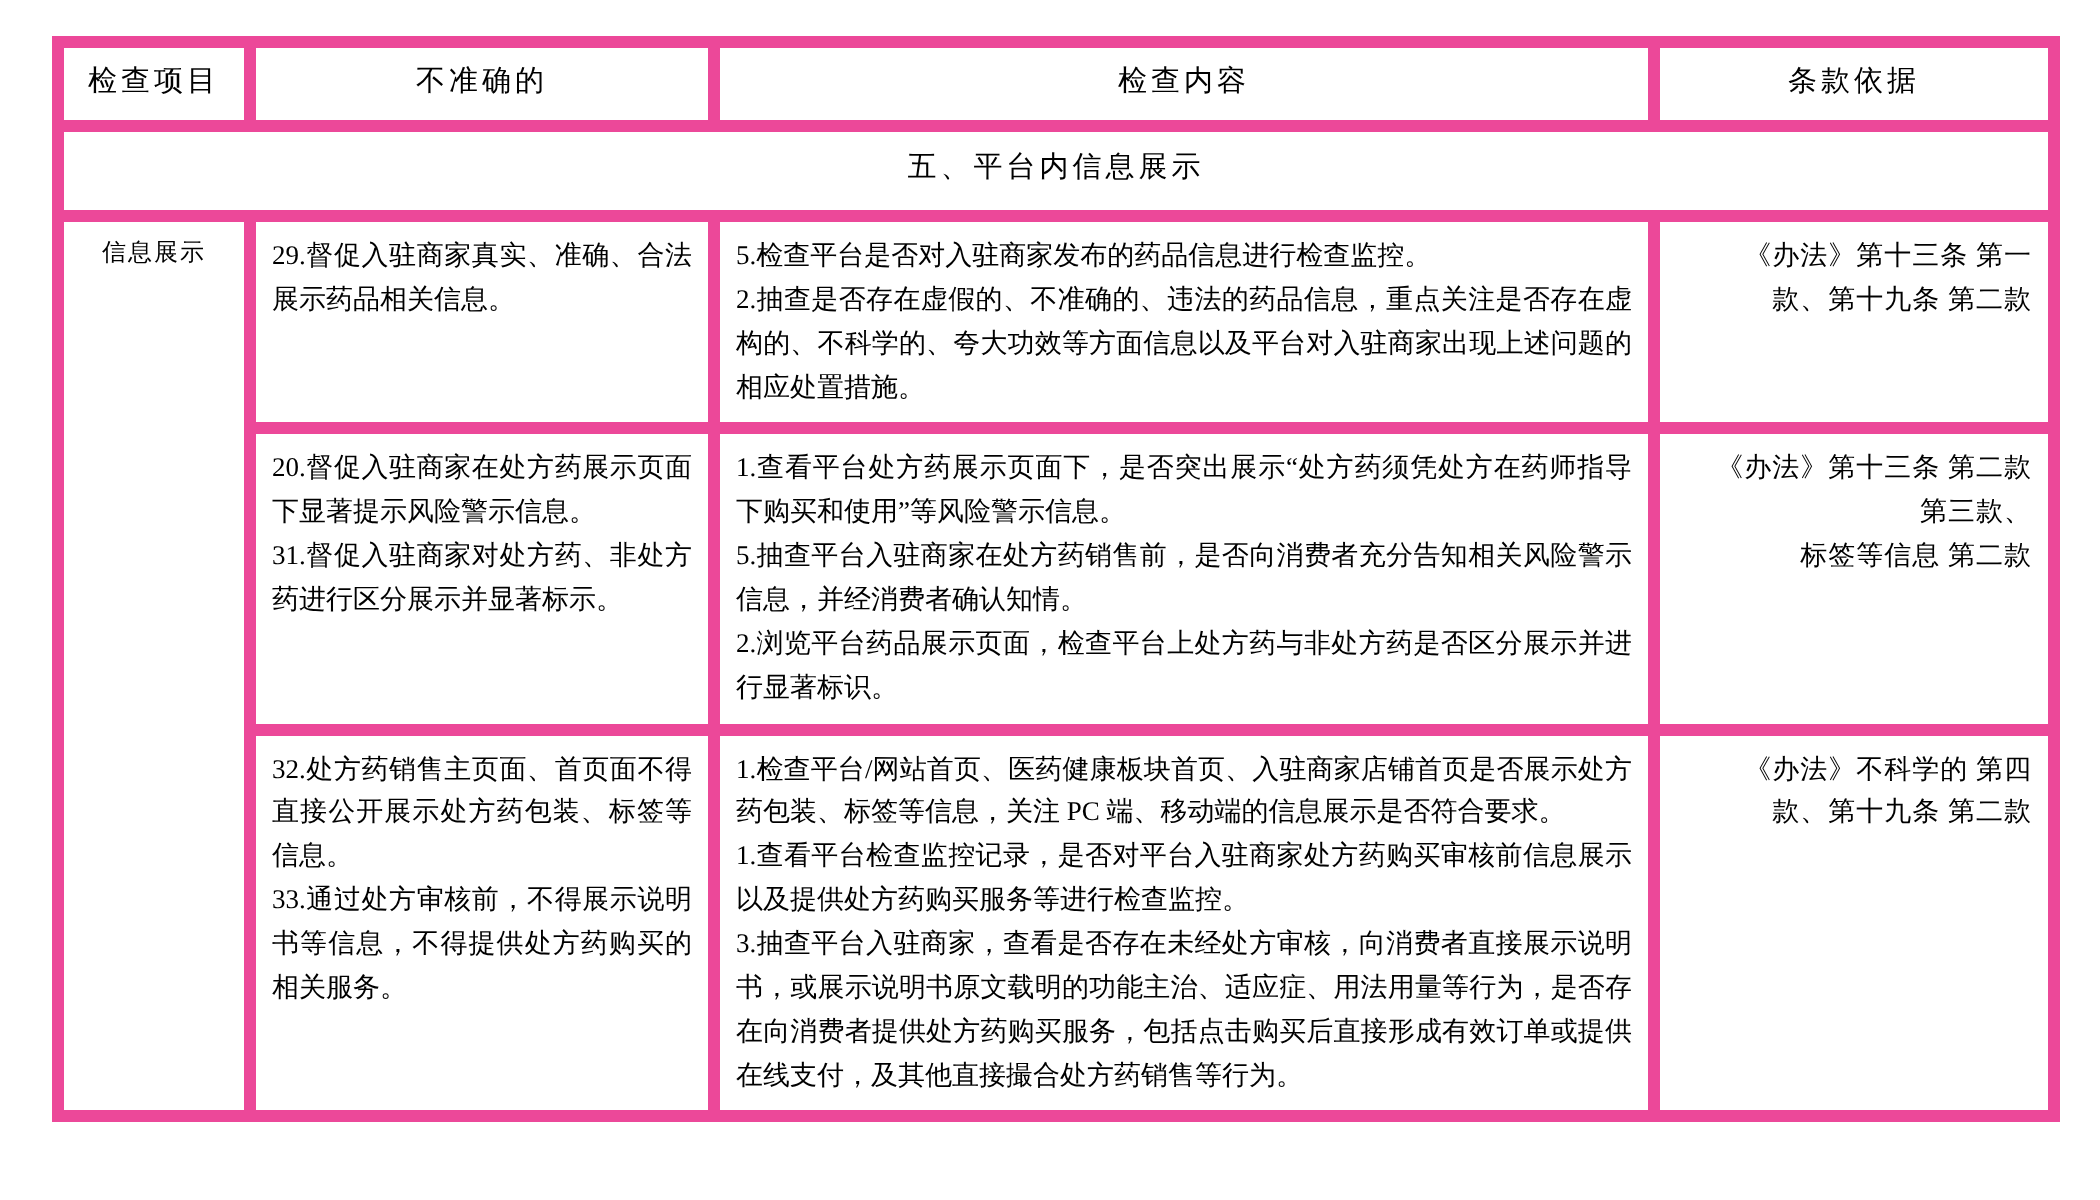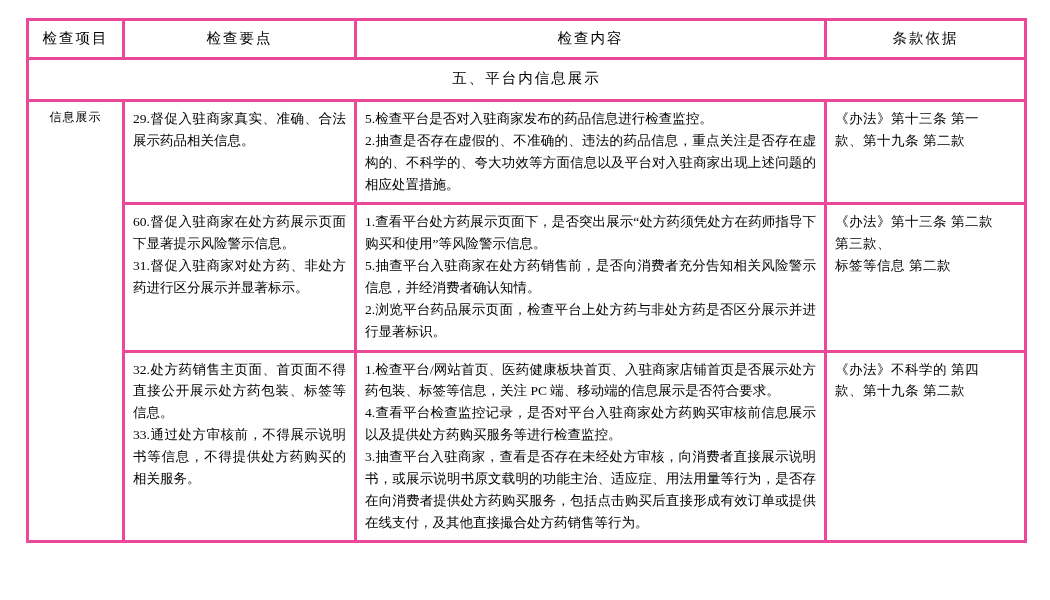--- a/index.html
+++ b/index.html
@@ -20,21 +20,21 @@
     box-sizing: border-box;
     padding: 18px 26px 0 26px;
   }
   table.insp {
     border-collapse: collapse;
     width: 998px;
     table-layout: fixed;
     font-size: 13.5px;
   }
   table.insp td, table.insp th {
-    border: 3px solid #ec4899;
+    border: 6px solid #ec4899;
     vertical-align: top;
     padding: 6px 8px 7px 8px;
     line-height: 1.62;
     font-weight: normal;
   }
   
   col.c1 { width: 96px; }
   col.c2 { width: 232px; }
   col.c3 { width: 470px; }
   col.c4 { width: 200px; }
@@ -63,42 +63,42 @@
   }
   td.points {
     text-align: justify;
     text-justify: inter-ideograph;
   }
   td.content {
     text-align: justify;
     text-justify: inter-ideograph;
   }
   td.basis {
-    text-align: left;
+    text-align: right;
     vertical-align: middle;
     letter-spacing: 0.5px;
   }
   .line { display: block; }
   td.basis .bl { display: block; }
 </style>
 </head>
 <body>
 
 <div class="page">
   <table class="insp">
     <colgroup>
       <col class="c1">
         <col class="c2">
         <col class="c3">
         <col class="c4">
     </colgroup>
     <thead>
       <tr>
         <td>检查项目</td>
-        <td>检查要点</td>
+        <td>不准确的</td>
         <td>检查内容</td>
         <td>条款依据</td>
       </tr>
     </thead>
     <tbody>
       <tr class="section-row">
         <td colspan="4">五、平台内信息展示</td>
       </tr>
 
       <tr>
@@ -111,21 +111,21 @@
           <span class="line">2.抽查是否存在虚假的、不准确的、违法的药品信息，重点关注是否存在虚构的、不科学的、夸大功效等方面信息以及平台对入驻商家出现上述问题的相应处置措施。</span>
         </td>
         <td class="basis">
           <span class="bl">《办法》第十三条 第一</span>
           <span class="bl">款、第十九条 第二款</span>
         </td>
       </tr>
 
       <tr>
         <td class="points">
-          <span class="line">60.督促入驻商家在处方药展示页面下显著提示风险警示信息。</span>
+          <span class="line">20.督促入驻商家在处方药展示页面下显著提示风险警示信息。</span>
           <span class="line">31.督促入驻商家对处方药、非处方药进行区分展示并显著标示。</span>
         </td>
         <td class="content">
           <span class="line">1.查看平台处方药展示页面下，是否突出展示“处方药须凭处方在药师指导下购买和使用”等风险警示信息。</span>
           <span class="line">5.抽查平台入驻商家在处方药销售前，是否向消费者充分告知相关风险警示信息，并经消费者确认知情。</span>
           <span class="line">2.浏览平台药品展示页面，检查平台上处方药与非处方药是否区分展示并进行显著标识。</span>
         </td>
         <td class="basis">
           <span class="bl">《办法》第十三条 第二款</span>
           <span class="bl">第三款、</span>
@@ -133,21 +133,21 @@
         </td>
       </tr>
 
       <tr>
         <td class="points">
           <span class="line">32.处方药销售主页面、首页面不得直接公开展示处方药包装、标签等信息。</span>
           <span class="line">33.通过处方审核前，不得展示说明书等信息，不得提供处方药购买的相关服务。</span>
         </td>
         <td class="content">
           <span class="line">1.检查平台/网站首页、医药健康板块首页、入驻商家店铺首页是否展示处方药包装、标签等信息，关注 PC 端、移动端的信息展示是否符合要求。</span>
-          <span class="line">4.查看平台检查监控记录，是否对平台入驻商家处方药购买审核前信息展示以及提供处方药购买服务等进行检查监控。</span>
+          <span class="line">1.查看平台检查监控记录，是否对平台入驻商家处方药购买审核前信息展示以及提供处方药购买服务等进行检查监控。</span>
           <span class="line">3.抽查平台入驻商家，查看是否存在未经处方审核，向消费者直接展示说明书，或展示说明书原文载明的功能主治、适应症、用法用量等行为，是否存在向消费者提供处方药购买服务，包括点击购买后直接形成有效订单或提供在线支付，及其他直接撮合处方药销售等行为。</span>
         </td>
         <td class="basis">
           <span class="bl">《办法》不科学的 第四</span>
           <span class="bl">款、第十九条 第二款</span>
         </td>
       </tr>
     </tbody>
   </table>
 </div>

